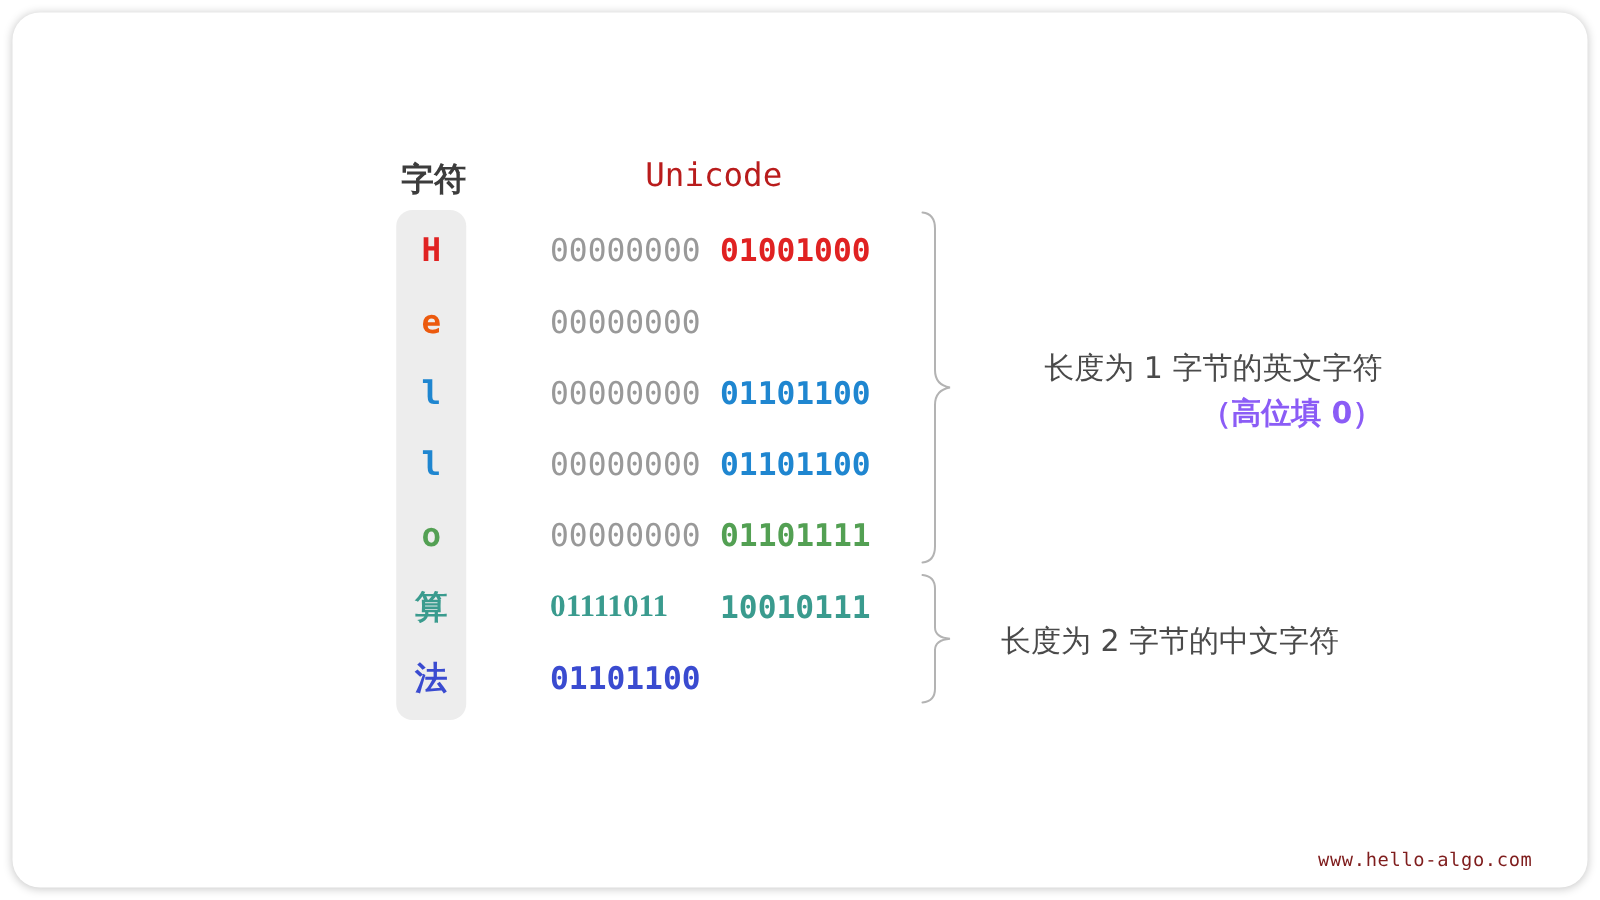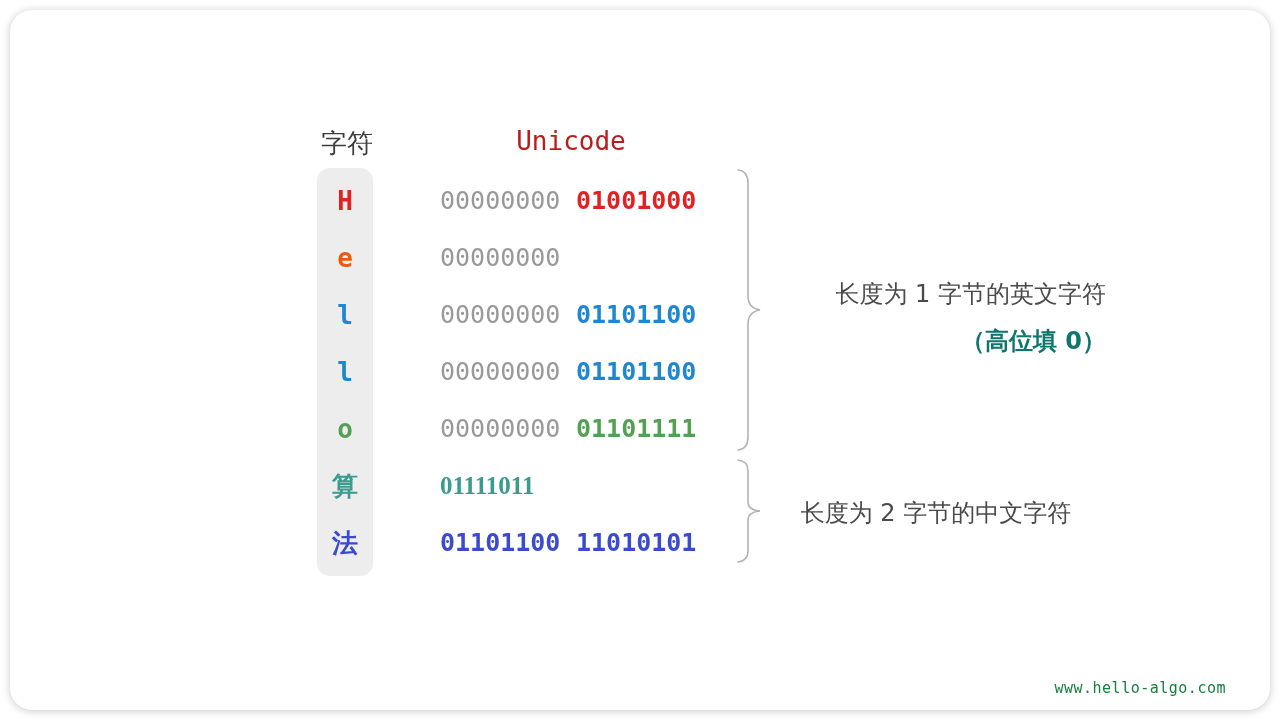--- a/index.html
+++ b/index.html
@@ -13,21 +13,21 @@
     background: #ffffff;
     border-radius: 22px;
     box-shadow: 0 1px 8px rgba(0,0,0,0.22);
   }
 
   .mono { font-family: "DejaVu Sans Mono", "Liberation Mono", monospace; }
 
   
   .hdr-char {
     position: absolute; left: 297px; top: 116px; width: 80px;
-    text-align: center; font-size: 26px; font-weight: 400; color: #3c3c3c;
+    text-align: center; font-size: 26px; font-weight: 700; color: #3c3c3c;
   }
   .hdr-unicode {
     position: absolute; left: 430px; top: 116px; width: 262px;
     text-align: center; font-size: 26px; font-weight: 400; color: #b91c1c;
   }
 
   
   .char-col-bg {
     position: absolute; left: 307px; top: 158px;
     width: 56px; height: 408px;
@@ -53,30 +53,30 @@
   
   .brace { position: absolute; }
   .brace svg { display: block; }
 
   
   .anno1 {
     position: absolute; left: 756px; top: 268px; width: 340px;
     text-align: right; color: #4a4a4a; font-size: 24px;
   }
   .anno1 .line2 {
-    margin-top: 15px; color: #0f766e; font-weight: 700;
+    margin-top: 4px; color: #8b5cf6; font-weight: 700;
   }
   .anno2 {
     position: absolute; left: 756px; top: 487px; width: 340px;
     text-align: center; color: #4a4a4a; font-size: 24px;
   }
 
   .watermark {
     position: absolute; right: 44px; top: 669px;
-    font-size: 15px; color: #15803d; letter-spacing: 0.5px;
+    font-size: 15px; color: #7f1d1d; letter-spacing: 0.5px;
   }
 </style>
 </head>
 <body>
 
 <div class="card">
 
   <div class="hdr-char">字符</div>
   <div class="hdr-unicode mono">Unicode</div>
 
@@ -102,25 +102,25 @@
     <span class="byte b2 mono" style="color: rgb(31, 134, 208);">01101100</span>
   </div>
   <div class="row" style="top:401px">
     <span class="char" style="color: rgb(83, 160, 83);">o</span>
     <span class="byte b1 mono" style="color: rgb(153, 153, 153);">00000000</span>
     <span class="byte b2 mono" style="color: rgb(83, 160, 83);">01101111</span>
   </div>
   <div class="row cn" style="top:458px">
     <span class="char" style="color: rgb(58, 155, 142);">算</span>
     <span class="byte b1 mono" style="color: rgb(58, 155, 142); font-family: Liberation Serif, serif;">01111011</span>
+    <span class="byte b2 mono" style="color: rgb(58, 155, 142);">10010111</span>
   </div>
   <div class="row cn" style="top:515px">
     <span class="char" style="color: rgb(58, 75, 208);">法</span>
     <span class="byte b1 mono" style="color: rgb(58, 75, 208);">01101100</span>
-    <span class="byte b2 mono" style="color: rgb(58, 75, 208);">11010101</span>
   </div>
 
   <div class="brace" style="left:722px; top:158px">
     <svg width="32" height="284" viewBox="0 0 32 284" fill="none">
       <path d="M6,2 Q16,3 16,15 L16,128 Q16,140 28,142 Q16,144 16,156 L16,269 Q16,281 6,282" stroke="#b3b3b3" stroke-width="1.6" fill="none" stroke-linecap="round"></path>
     </svg>
   </div>
 
   <div class="brace" style="left:722px; top:448px">
     <svg width="32" height="108" viewBox="0 0 32 108" fill="none">

